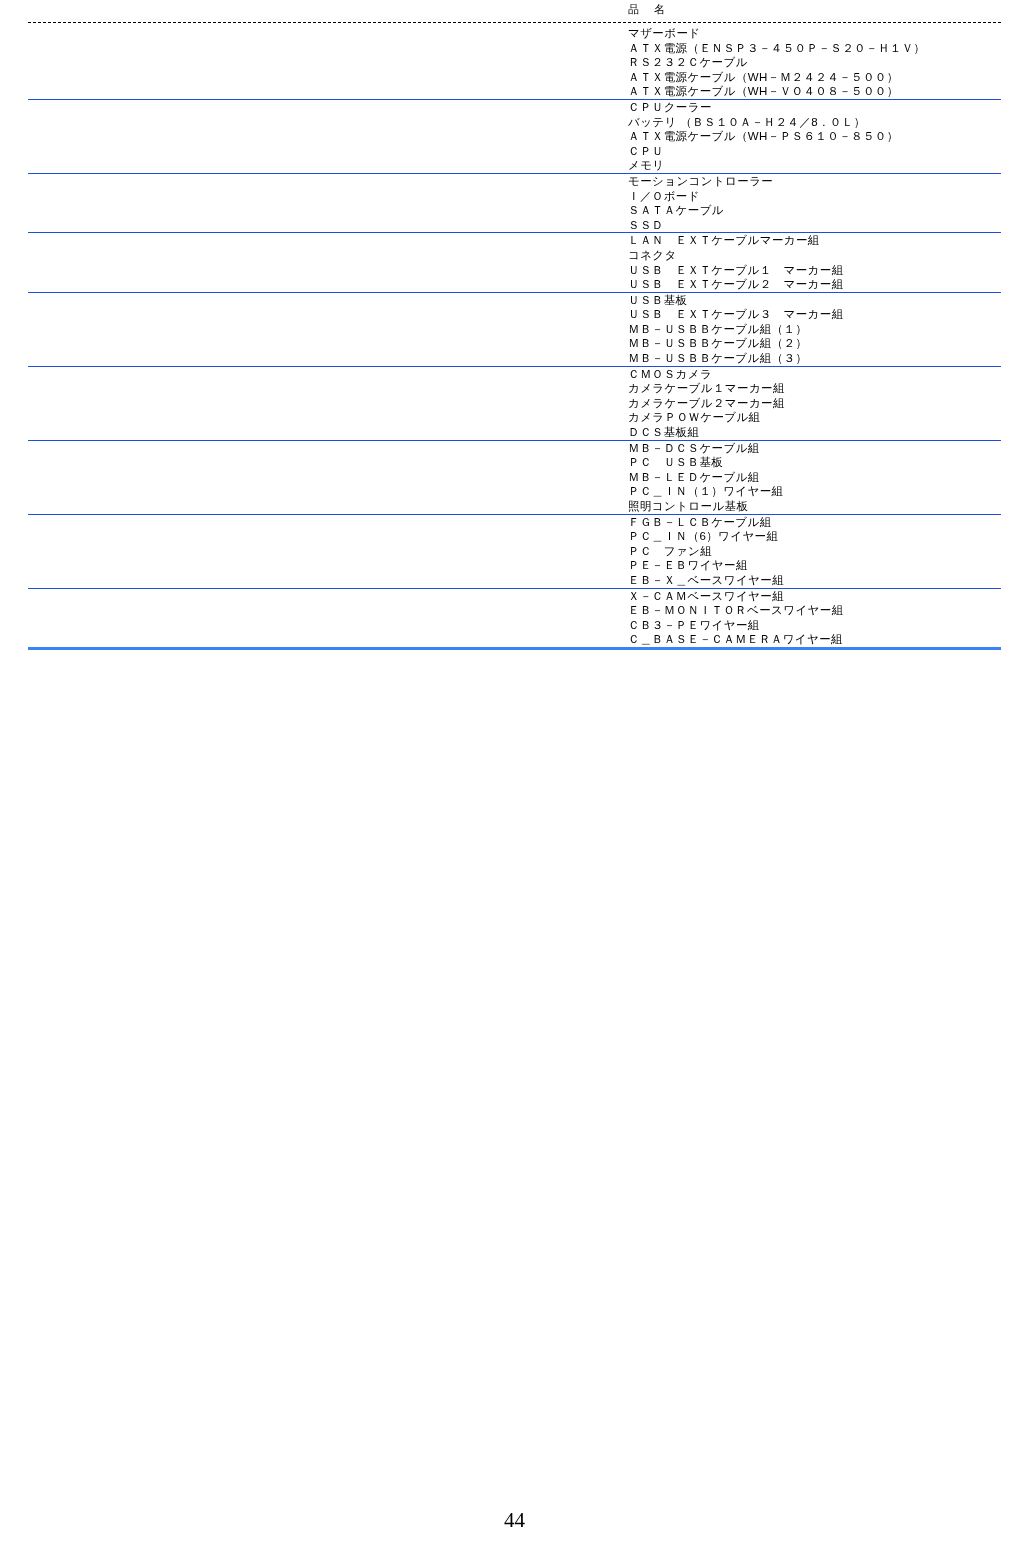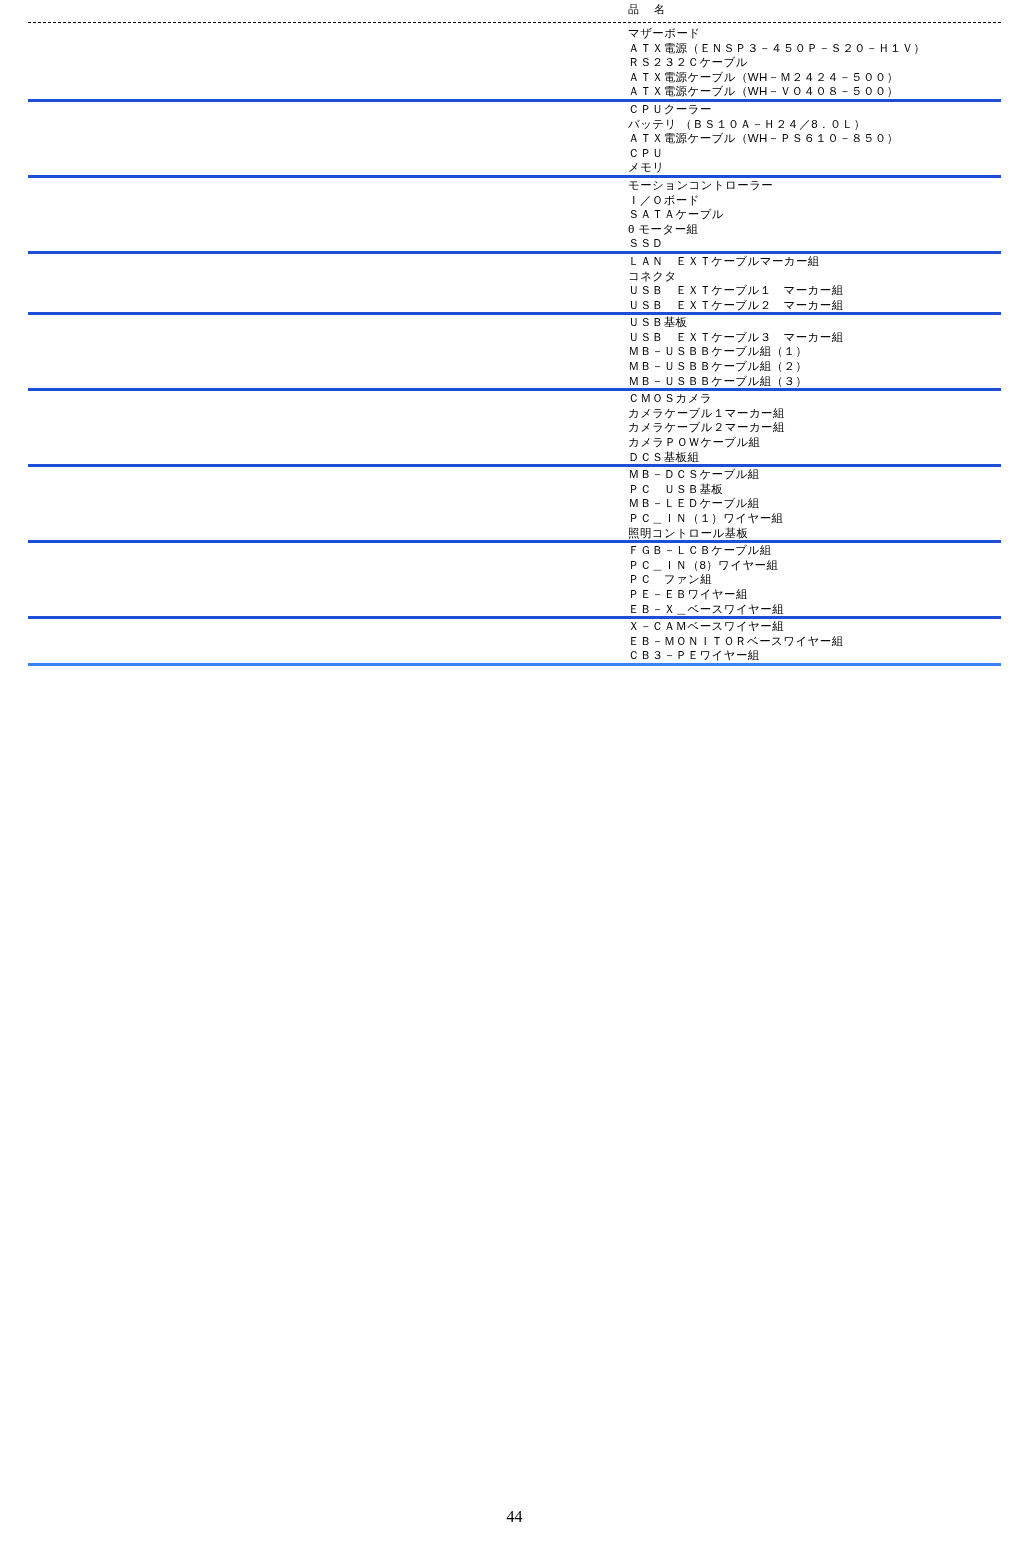--- a/index.html
+++ b/index.html
@@ -51,21 +51,21 @@
 
   
   .table {
     position: absolute;
     left: 28px;
     top: 26px;
     width: 973px;
   }
   .group {
     position: relative;
-    border-bottom: 3px solid #1d4ed8;
+    border-bottom: 1px solid #1d4ed8;
   }
   .group:last-child {
     border-bottom: 3px solid #3b82f6;
   }
   .group-inner {
     position: relative;
     min-height: 12px;
   }
   .row {
     position: relative;
@@ -82,21 +82,21 @@
     white-space: nowrap;
   }
   
 
   .page-number {
     position: absolute;
     left: 0;
     top: 1508px;
     width: 1029px;
     text-align: center;
-    font-size: 16px;
+    font-size: 21px;
     font-family: "Liberation Serif", serif;
   }
 </style>
 </head>
 <body>
 
 <div class="page">
 
   <div class="header">
     <div class="header-title">品　名</div>
@@ -147,23 +147,20 @@
           <div class="row">
             <span class="name">モーションコントローラー</span>
           </div>
           <div class="row">
             <span class="name">Ｉ／Ｏボード</span>
           </div>
           <div class="row">
             <span class="name">ＳＡＴＡケーブル</span>
           </div>
           <div class="row">
-            <span class="name">θ モーター組</span>
-          </div>
-          <div class="row">
             <span class="name">ＳＳＤ</span>
           </div>
         </div>
       </div>
       <div class="group">
         <div class="group-inner">
           <div class="row">
             <span class="name">ＬＡＮ　ＥＸＴケーブルマーカー組</span>
           </div>
           <div class="row">
@@ -233,21 +230,21 @@
             <span class="name">照明コントロール基板</span>
           </div>
         </div>
       </div>
       <div class="group">
         <div class="group-inner">
           <div class="row">
             <span class="name">ＦＧＢ－ＬＣＢケーブル組</span>
           </div>
           <div class="row">
-            <span class="name">ＰＣ＿ＩＮ（8）ワイヤー組</span>
+            <span class="name">ＰＣ＿ＩＮ（6）ワイヤー組</span>
           </div>
           <div class="row">
             <span class="name">ＰＣ　ファン組</span>
           </div>
           <div class="row">
             <span class="name">ＰＥ－ＥＢワイヤー組</span>
           </div>
           <div class="row">
             <span class="name">ＥＢ－Ｘ＿ベースワイヤー組</span>
           </div>
@@ -257,19 +254,22 @@
         <div class="group-inner">
           <div class="row">
             <span class="name">Ｘ－ＣＡＭベースワイヤー組</span>
           </div>
           <div class="row">
             <span class="name">ＥＢ－ＭＯＮＩＴＯＲベースワイヤー組</span>
           </div>
           <div class="row">
             <span class="name">ＣＢ３－ＰＥワイヤー組</span>
           </div>
+          <div class="row">
+            <span class="name">Ｃ＿ＢＡＳＥ－ＣＡＭＥＲＡワイヤー組</span>
+          </div>
         </div>
       </div>
     </div>
 
   <div class="page-number">44</div>
 
 </div>
 
 </body></html>

